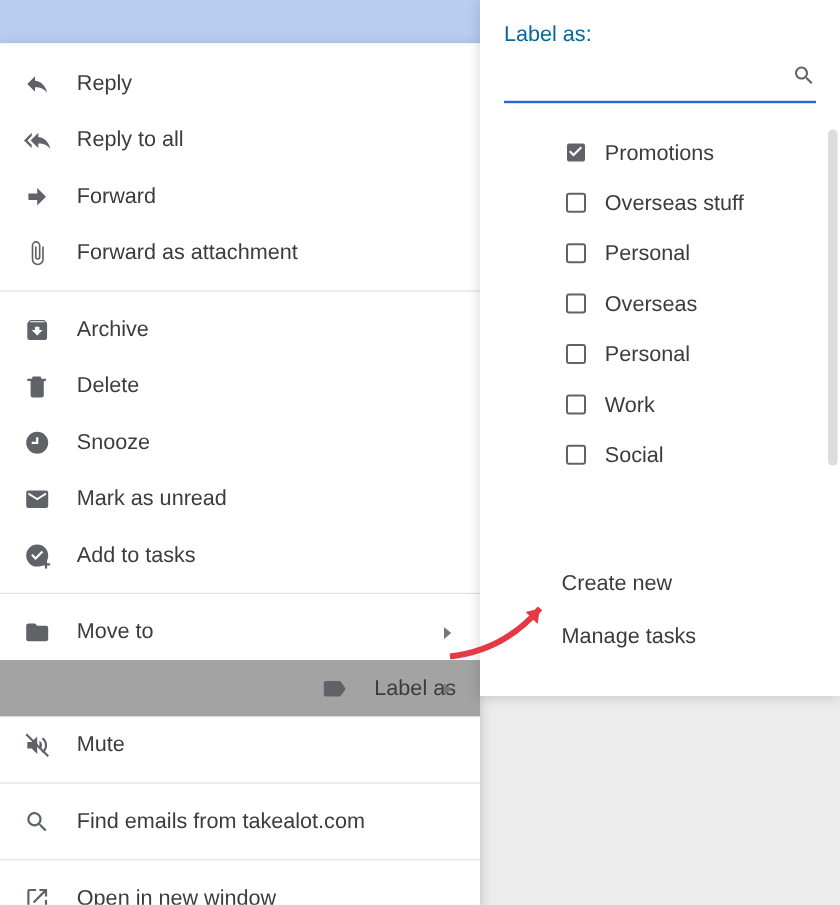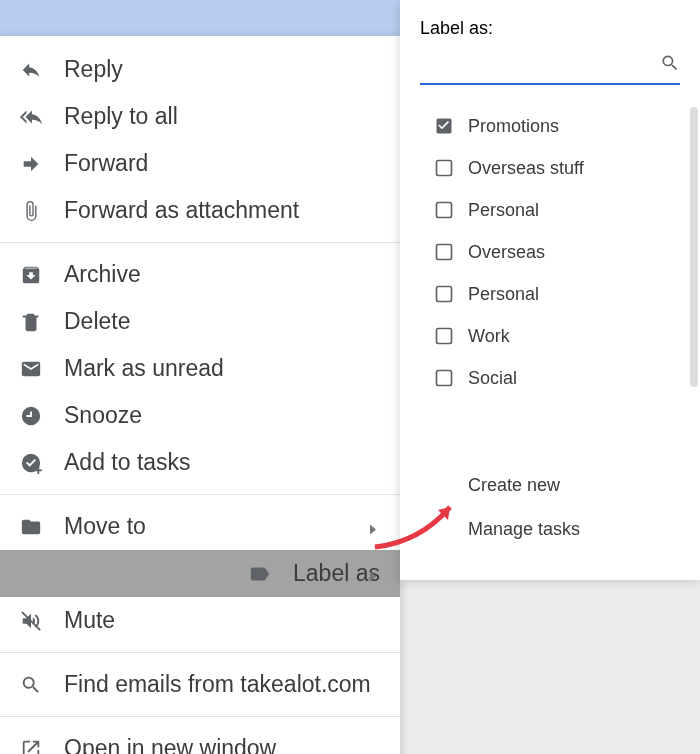--- a/index.html
+++ b/index.html
@@ -24,21 +24,21 @@
     box-shadow: 0 2px 10px rgba(0,0,0,0.2);
     padding: 10px 0;
   }
   .menu-item {
     display: flex;
     align-items: center;
     height: 47px;
     padding: 0 20px;
     cursor: pointer;
     color: #3c3c3c;
-    font-size: 23px;
+    font-size: 18px;
     position: relative;
   }
   .menu-item.hovered {
     background: #a3a3a3;
     justify-content: flex-end;
   }
   .menu-item .icon {
     width: 30px; height: 24px;
     display: flex; align-items: center; justify-content: flex-start;
     margin-right: 14px;
@@ -58,21 +58,21 @@
   .label-popup {
     position: absolute;
     top: 0; left: 400px;
     width: 300px; height: 580px;
     background: #fff;
     box-shadow: -1px 2px 10px rgba(0,0,0,0.15);
   }
   .label-popup .title {
     padding: 18px 20px 6px 20px;
     font-size: 18px;
-    color: #000000;
+    color: #0369a1;
   }
   .label-popup .search-row {
     display:flex; align-items:center;
     margin: 8px 20px 2px 20px;
     border-bottom: 2px solid #2a67d4;
     padding-bottom: 6px;
   }
   .label-popup .search-row input {
     border:none; outline:none; flex:1; font-size:16px;
     background:transparent;
@@ -88,20 +88,21 @@
     position:absolute; right:2px; top:2px; width:8px; height:280px;
     background:#dcdcdc; border-radius:4px;
   }
   .label-row {
     display:flex; align-items:center;
     height: 42px;
     padding: 0 20px 0 34px;
     font-size: 18px;
     color: #3c3c3c;
     cursor:pointer;
+    margin-left:36px;
   }
   .label-row .cb {
     width:20px; height:20px; margin-right:14px;
     display:flex; align-items:center; justify-content:center;
   }
   .cb svg { width:20px; height:20px; }
   .label-actions {
     margin-top: 8px;
   }
   .label-action {
@@ -176,33 +177,33 @@
       <svg viewBox="0 0 24 24">
           <path d="M6 7h12v13a2 2 0 01-2 2H8a2 2 0 01-2-2V7zm3-4h6l1 2h4v2H3V5h4l1-2z"></path>
         </svg>
     </span>
     <span>Delete</span>
   </div>
 
   <div class="menu-item">
     <span class="icon">
       <svg viewBox="0 0 24 24">
+          <path d="M12 2a10 10 0 1010 10A10 10 0 0012 2zm1 11H7v-2h4V7h2v6z"></path>
+        </svg>
+    </span>
+    <span>Snooze</span>
+  </div>
+
+  <div class="menu-item">
+    <span class="icon">
+      <svg viewBox="0 0 24 24">
           <path d="M20 4H4a2 2 0 00-2 2v12a2 2 0 002 2h16a2 2 0 002-2V6a2 2 0 00-2-2zm0 4l-8 5-8-5V6l8 5 8-5v2z"></path>
         </svg>
     </span>
     <span>Mark as unread</span>
-  </div>
-
-  <div class="menu-item">
-    <span class="icon">
-      <svg viewBox="0 0 24 24">
-          <path d="M12 2a10 10 0 1010 10A10 10 0 0012 2zm1 11H7v-2h4V7h2v6z"></path>
-        </svg>
-    </span>
-    <span>Snooze</span>
   </div>
 
   <div class="menu-item">
     <span class="icon">
       <svg viewBox="0 0 24 24">
           <path d="M12 2a10 10 0 100 20 10 10 0 000-20zm-1.5 14l-4-4 1.4-1.4 2.6 2.6 5.6-5.6L17.5 9l-7 7z"></path>
           <path d="M19 19h-3v2h3v3h2v-3h3v-2h-3v-3h-2z"></path>
         </svg>
     </span>
     <span>Add to tasks</span>

